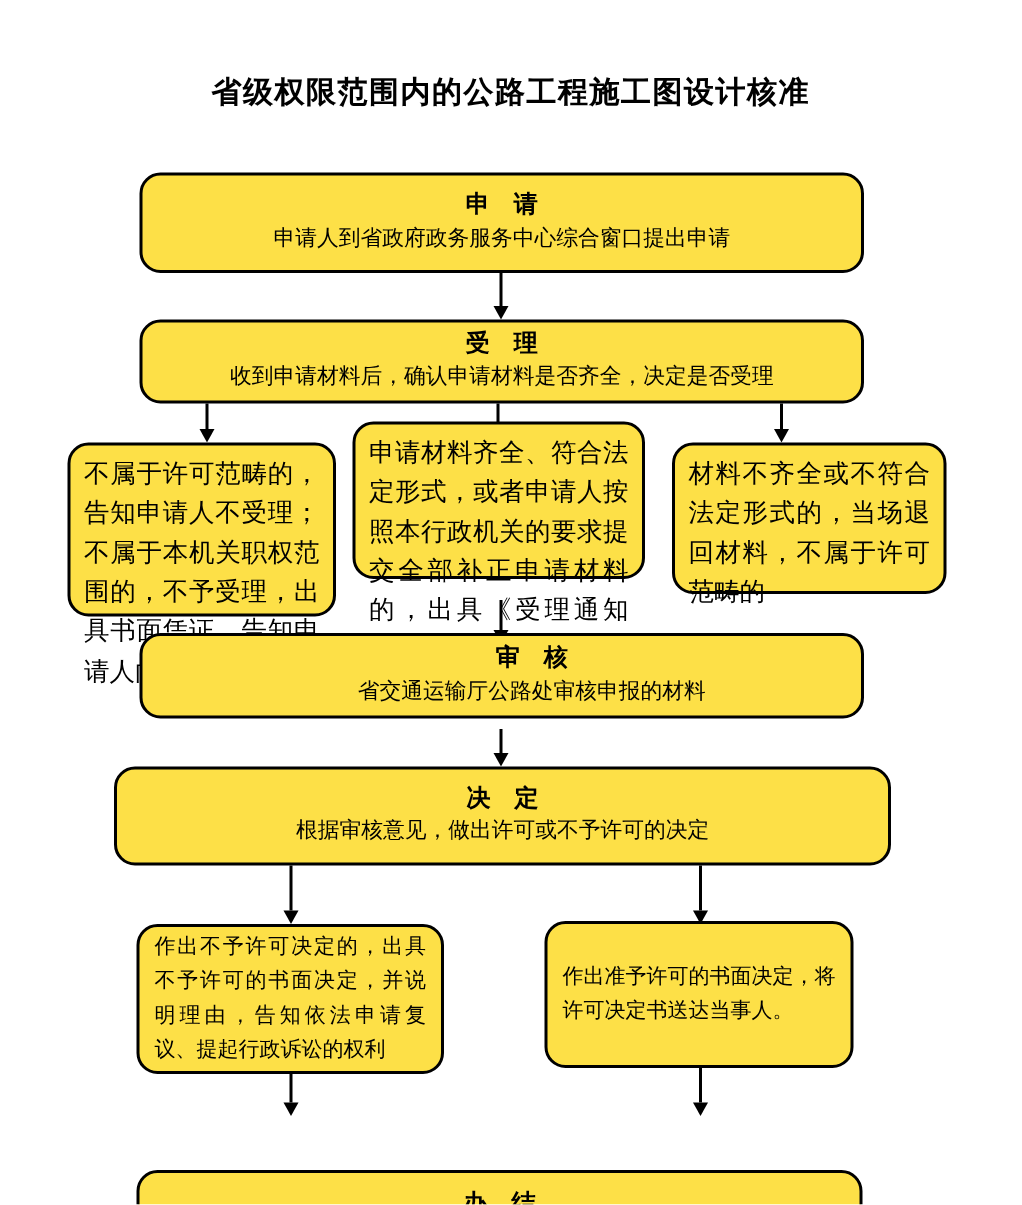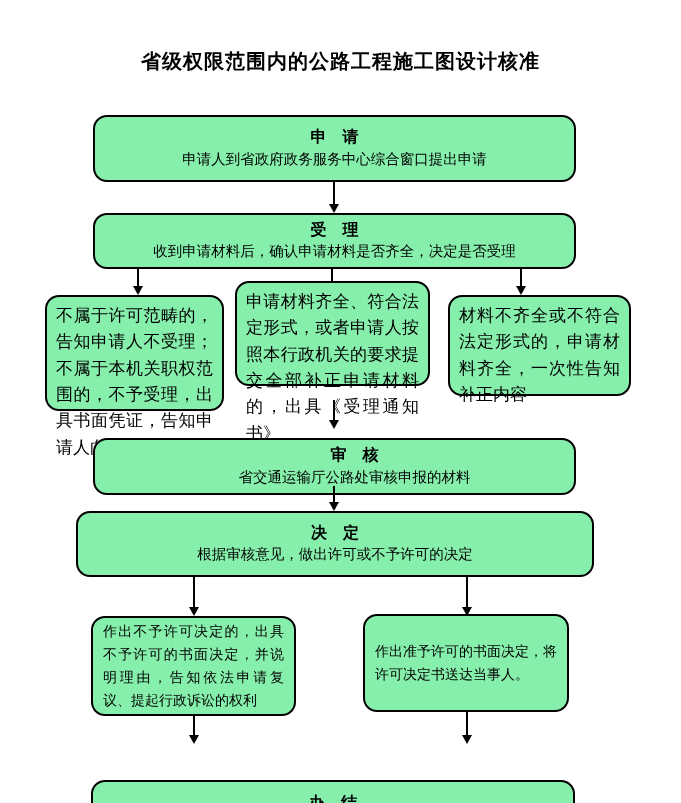--- a/index.html
+++ b/index.html
@@ -16,21 +16,21 @@
     text-align:center;font-size:20px;font-weight:bold;
     letter-spacing:1px;
   }
   .node{
     position:absolute;
     border:2px solid #000;
     border-radius:14px;
     box-sizing:border-box;
     display:flex;flex-direction:column;
     justify-content:center;
-    background:#86efac;
+    background:#fde047;
   }
   .node .head{
     text-align:center;font-weight:bold;font-size:16px;line-height:1.4;
   }
   .node .body{
     text-align:center;font-size:14.5px;line-height:1.5;
   }
   .node.side{
     padding:6px 9px;justify-content:flex-start;
   }
@@ -40,21 +40,21 @@
   .node.bottom .body{
     text-align:justify;text-align-last:left;font-size:14px;line-height:1.65;
   }
   .node.bottom{padding:8px 10px;justify-content:center;}
   
   .n-apply   {left:93px; top:115px; width:483px; height:67px;}
   .n-accept  {left:93px; top:213px; width:483px; height:56px;}
   .n-left    {left:45px; top:295px; width:179px; height:116px;}
   .n-mid     {left:235px;top:281px; width:195px; height:105px;}
   .n-right   {left:448px;top:295px; width:183px; height:101px;}
-  .n-review  {left:93px; top:438px; width:483px; height:57px;padding-left:40px;}
+  .n-review  {left:93px; top:422px; width:483px; height:57px;padding-left:40px;}
   .n-decide  {left:76px; top:511px; width:518px; height:66px;align-items:center;}
   .n-deny    {left:91px; top:616px; width:205px; height:100px;}
   .n-grant   {left:363px;top:614px; width:206px; height:98px;}
   .n-done    {left:91px; top:780px; width:484px; height:47px;}
   
   .arrow{
     position:absolute;width:0;
     border-left:2px solid #000;
   }
   .arrow::after{
@@ -98,21 +98,21 @@
 
   <div class="node side n-left">
     <div class="body">不属于许可范畴的，告知申请人不受理；不属于本机关职权范围的，不予受理，出具书面凭证，告知申请人向有关部门申请</div>
   </div>
 
   <div class="node side n-mid">
     <div class="body">申请材料齐全、符合法定形式，或者申请人按照本行政机关的要求提交全部补正申请材料的，出具《受理通知书》</div>
   </div>
 
   <div class="node side n-right">
-    <div class="body">材料不齐全或不符合法定形式的，申请材料齐全，一次性告知补正内容</div>
+    <div class="body">材料不齐全或不符合法定形式的，当场退回材料，不属于许可范畴的</div>
   </div>
 
   <div class="arrow a3"></div>
 
   <div class="node n-review">
     <div class="head">审　核</div>
     <div class="body">省交通运输厅公路处审核申报的材料</div>
   </div>
 
   <div class="arrow a4"></div>

